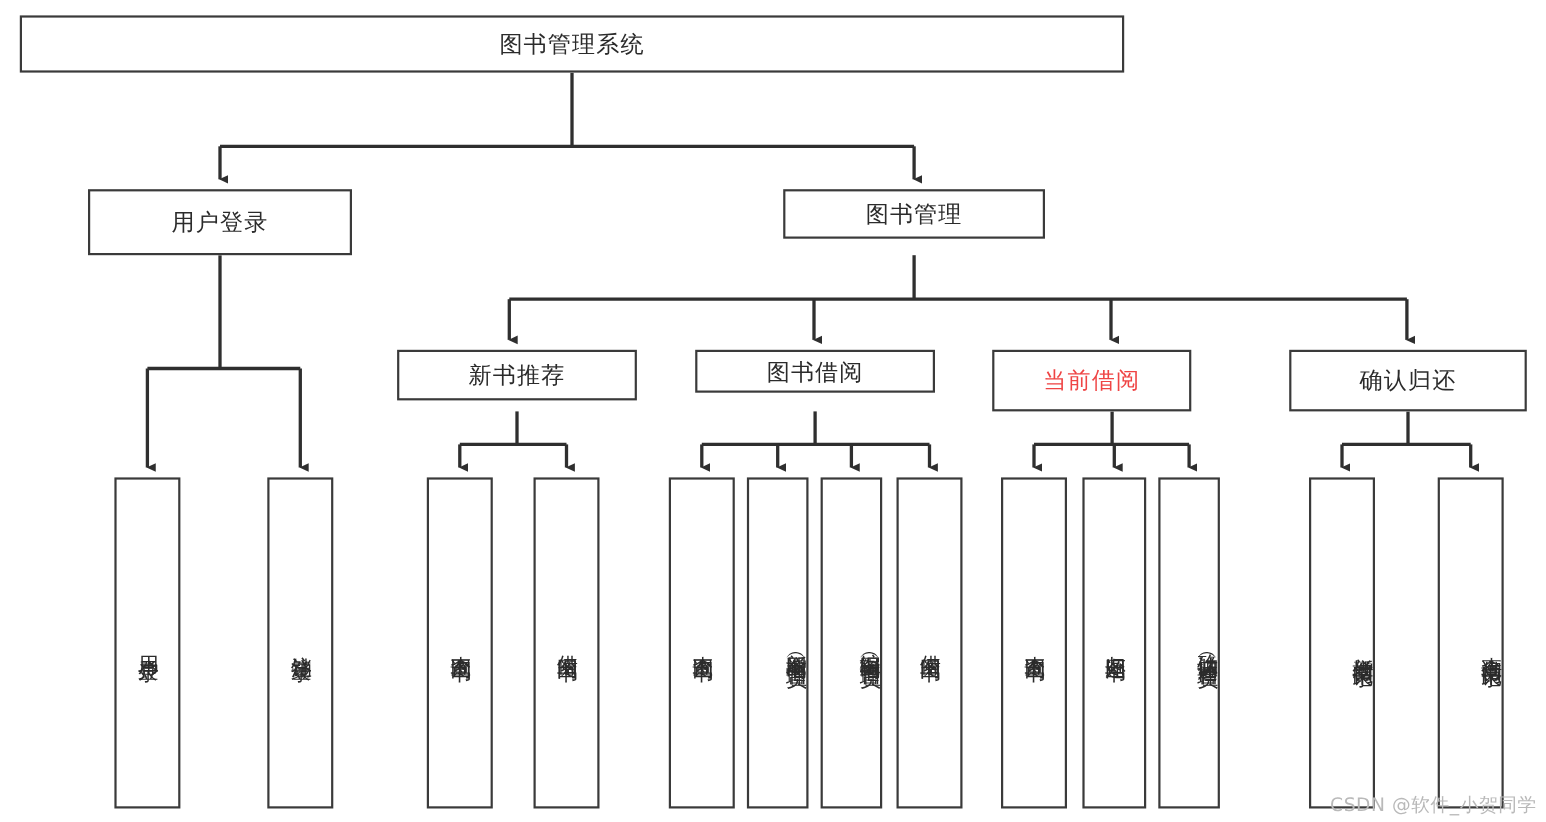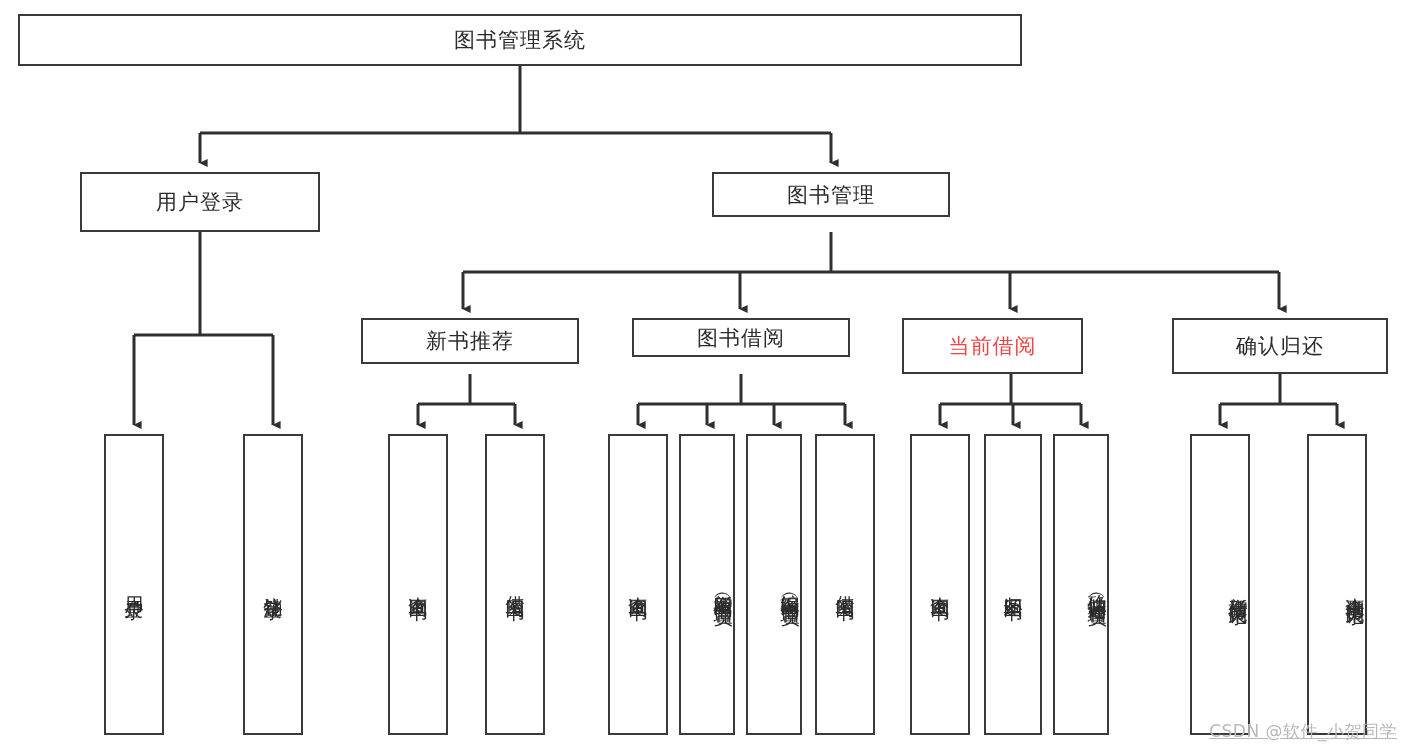--- a/index.html
+++ b/index.html
@@ -58,21 +58,20 @@
   }
   #watermark {
     position: absolute;
     right: 8px;
     bottom: 4px;
     font-size: 17px;
     color: #b9b9b9;
     letter-spacing: 0.5px;
     font-family: "DejaVu Sans", "Liberation Sans", sans-serif;
     white-space: nowrap;
-    text-decoration: underline;
   }
 </style>
 </head>
 <body>
 
 <div id="canvas">
 
   <svg id="edges" viewBox="0 0 1405 747" xmlns="http://www.w3.org/2000/svg">
     <defs>
       <marker id="arrowhead" markerWidth="9" markerHeight="9" refX="4.2" refY="7.6" orient="auto" markerUnits="userSpaceOnUse">

